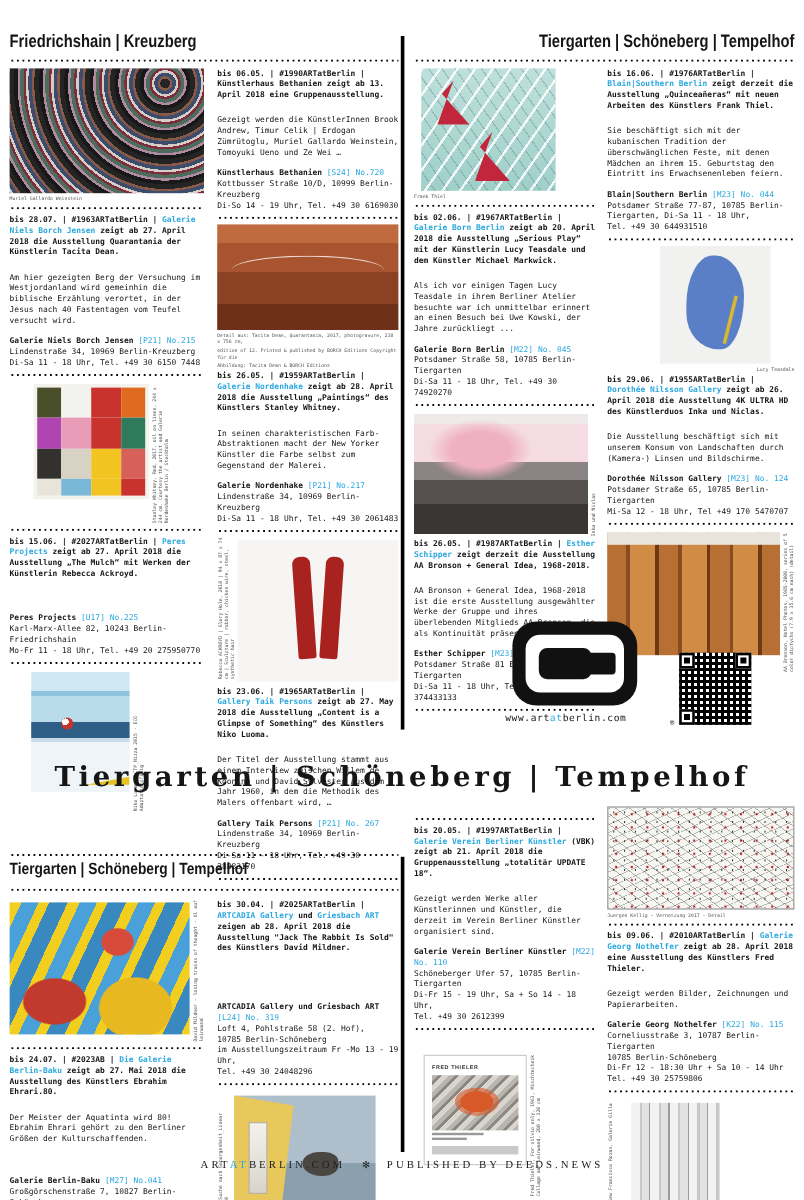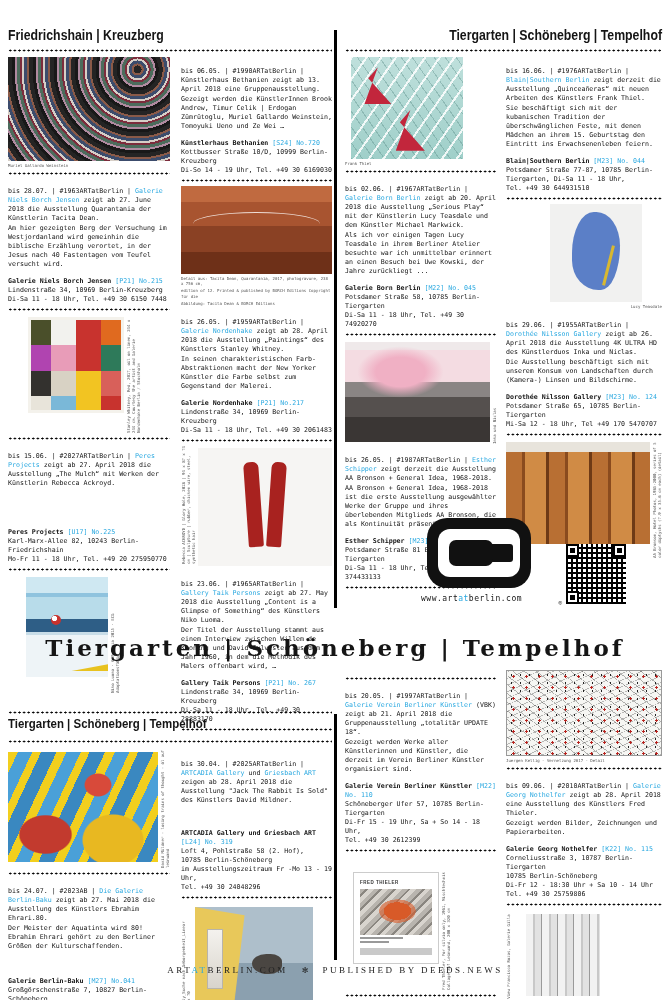--- a/index.html
+++ b/index.html
@@ -16,26 +16,26 @@
   .dots{height:3px;background-image:radial-gradient(circle,#000 .9px,transparent 1.1px);background-size:4.6px 3px;background-repeat:repeat-x;background-position:0 50%;margin:4px 0}
   .hdots{position:absolute;height:3px;background-image:radial-gradient(circle,#000 .9px,transparent 1.1px);background-size:4.6px 3px;background-repeat:repeat-x}
   .vline{position:absolute;left:334px;width:3px;background:#000}
   #vline1{top:30px;height:578px}
   #vline2{top:714px;height:246px}
   .zhead{font-family:"Liberation Sans",sans-serif;font-weight:700;font-size:15px;white-space:nowrap;transform:scaleX(.82);transform-origin:0 50%}
   .zhead.r{transform-origin:100% 50%;text-align:right}
   .bighead{position:absolute;left:0;right:0;top:643px;text-align:center;font-family:"DejaVu Serif",serif;font-weight:700;font-size:23px;letter-spacing:3px;white-space:nowrap}
   .shead{position:absolute;left:8px;top:719px;font-family:"Liberation Sans",sans-serif;font-weight:700;font-size:13.5px;white-space:nowrap;transform:scaleX(.85);transform-origin:0 50%}
   .entry{margin-top:2px}
-  p.head{font-weight:400;margin-top:12px}
-  p.btxt{margin-top:1px}
+  p.head{font-weight:700;margin-top:2px}
+  p.btxt{margin-top:12px}
   .info{margin-top:8px}
   .info .nm{font-weight:700}
-  .gap-info .info{margin-top:40px}
-  .gap-info-sm .info{margin-top:24px}
+  .gap-info .info{margin-top:28px}
+  .gap-info-sm .info{margin-top:40px}
   .cap{font-size:4px;line-height:5.2px;color:#555;margin:1px 0 2px}
   .cap.r{text-align:right}
   .imgrow{display:flex;gap:2px;align-items:stretch;margin:2px 0}
   .vcap{writing-mode:vertical-rl;transform:rotate(180deg);font-size:4px;line-height:5px;color:#555;max-height:118px;overflow:hidden}
   .art{margin:2px 0}
   .img-swirl{height:104px;background:repeating-radial-gradient(circle at 80% 12%,#242424 0 4px,#8a5a48 4px 6px,#3c4c6c 6px 9px,#d6cec6 9px 11px,#7c2c3c 11px 13px,#4c6c5c 13px 16px,#b08aa0 16px 18px,#181818 18px 21px)}
   .img-whitney{flex:none;width:96px;height:96px;margin-left:20px;display:grid;grid-template-columns:22% 28% 28% 22%;grid-template-rows:28% 28% 28% 16%;border:3px solid #f4f2ec;background:#fff}
   .img-pool{flex:none;width:82px;height:100px;margin-left:18px;position:relative;background:linear-gradient(180deg,#cfe8f2 0 16%,#8fc3de 16% 20%,#b8dcea 20% 42%,#2e5e86 42% 55%,#c8dde8 55% 58%,#eef4f7 58% 100%)}
   .img-pool::before{content:"";position:absolute;left:30%;top:38%;width:10px;height:10px;border-radius:50%;background:radial-gradient(circle at 35% 35%,#fff 0 30%,#c8332e 31%)}
   .img-pool::after{content:"";position:absolute;right:0;bottom:6%;width:46%;height:7%;background:#e8c21f;clip-path:polygon(0 100%,100% 0,100% 100%)}
@@ -100,21 +100,21 @@
 <div class="hdr-top-right zhead r">Tiergarten | Schöneberg | Tempelhof</div>
 <div class="hdots" id="dotLtop"></div>
 <div class="hdots" id="dotRtop"></div>
 
 <div class="col" id="colA">
   <div class="art img-swirl"></div>
   <div class="cap">Muriel Gallardo Weinstein</div>
   <div class="dots"></div>
 
   <div class="entry">
-    <p class="head"><span>bis 28.07. | #1963ARTatBerlin | </span><span class="blue">Galerie Niels Borch Jensen</span><span></span><span class="blue"></span><span> zeigt ab 27. June 2018 die Ausstellung Quarantania der Künstlerin Tacita Dean.</span></p>
+    <p class="head"><span>bis 28.07. | #1963ARTatBerlin | </span><span class="blue">Galerie Niels Borch Jensen</span><span></span><span class="blue"></span><span> zeigt ab 27. April 2018 die Ausstellung Quarantania der Künstlerin Tacita Dean.</span></p>
     <p class="btxt">Am hier gezeigten Berg der Versuchung im Westjordanland wird gemeinhin die biblische Erzählung verortet, in der Jesus nach 40 Fastentagen vom Teufel versucht wird.</p>
     <div class="info">
         <div><span class="nm">Galerie Niels Borch Jensen</span> <span class="blue">[P21] No.215</span></div>
         <div>Lindenstraße 34, 10969 Berlin-Kreuzberg</div>
         <div>Di-Sa 11 - 18 Uhr, Tel. +49 30 6150 7448</div>
       </div>
   </div>
   <div class="dots"></div>
 
   <div class="imgrow">

